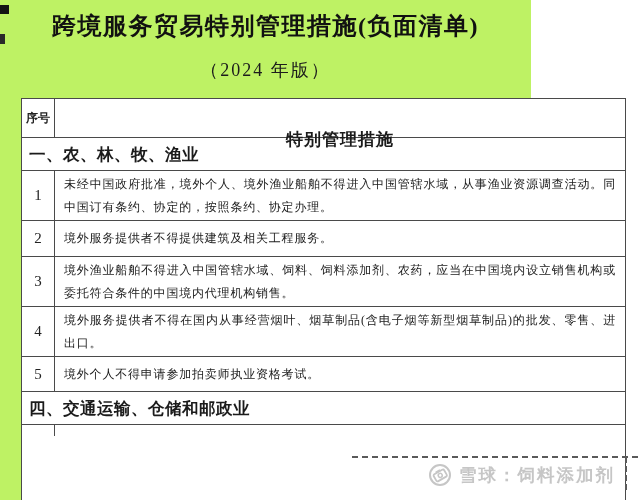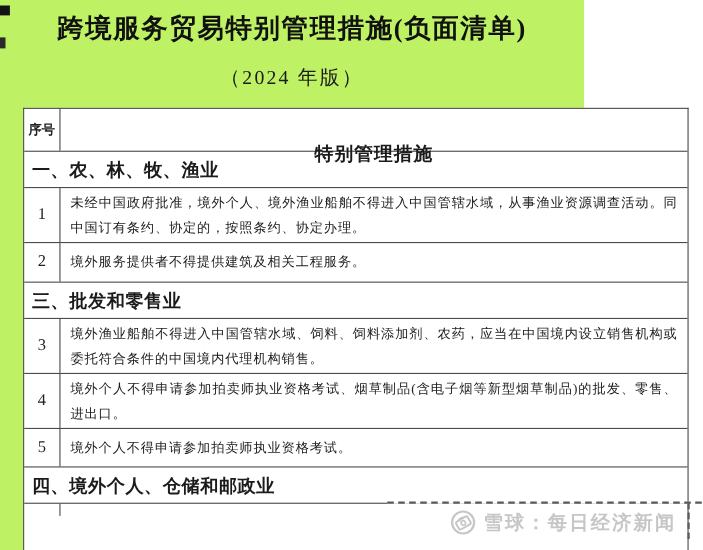--- a/index.html
+++ b/index.html
@@ -148,41 +148,38 @@
       <div class="cell-no">1</div>
       <div class="cell-text">未经中国政府批准，境外个人、境外渔业船舶不得进入中国管辖水域，从事渔业资源调查活动。同中国订有条约、协定的，按照条约、协定办理。</div>
     </div>
 
 
     <div class="trow h36">
       <div class="cell-no">2</div>
       <div class="cell-text">境外服务提供者不得提供建筑及相关工程服务。</div>
     </div>
 
-    <div class="trow section-row h33">
-      <div class="cell-text">三、批发和零售业</div>
-    </div>
 
     <div class="trow h50">
       <div class="cell-no">3</div>
       <div class="cell-text">境外渔业船舶不得进入中国管辖水域、饲料、饲料添加剂、农药，应当在中国境内设立销售机构或委托符合条件的中国境内代理机构销售。</div>
     </div>
 
     <div class="trow h50">
       <div class="cell-no">4</div>
-      <div class="cell-text">境外个人不得申请参加拍卖师执业资格考试、烟草制品(含电子烟等新型烟草制品)的批发、零售、进出口。</div>
+      <div class="cell-text">境外服务提供者不得在国内从事经营烟叶、烟草制品(含电子烟等新型烟草制品)的批发、零售、进出口。</div>
     </div>
 
     <div class="trow h35">
       <div class="cell-no">5</div>
       <div class="cell-text">境外个人不得申请参加拍卖师执业资格考试。</div>
     </div>
 
     <div class="trow section-row h33">
-      <div class="cell-text">四、境外个人、仓储和邮政业</div>
+      <div class="cell-text">四、交通运输、仓储和邮政业</div>
     </div>
 
     <div class="trow partial-row">
       <div class="cell-no"></div>
       <div class="cell-text"></div>
     </div>
 
     <div class="dash-top"></div>
     <div class="dash-right"></div>
 
@@ -190,17 +187,17 @@
       <span>
         <svg width="24" height="24" viewBox="0 0 24 24">
           <circle cx="12" cy="12" r="10" fill="none" stroke="#c6c6c6" stroke-width="2"></circle>
           <g transform="rotate(-30 12 12)">
             <rect x="6" y="8.5" width="12" height="8" rx="1.5" fill="none" stroke="#c6c6c6" stroke-width="1.8"></rect>
             <circle cx="12" cy="12.5" r="2" fill="none" stroke="#c6c6c6" stroke-width="1.5"></circle>
             <rect x="9.5" y="6.8" width="5" height="2" fill="#c6c6c6"></rect>
           </g>
         </svg>
       </span>
-      <span>雪球：每日经济新闻</span>
+      <span>雪球：饲料添加剂</span>
     </div>
 
   </div>
 </div>
 
 </body></html>

